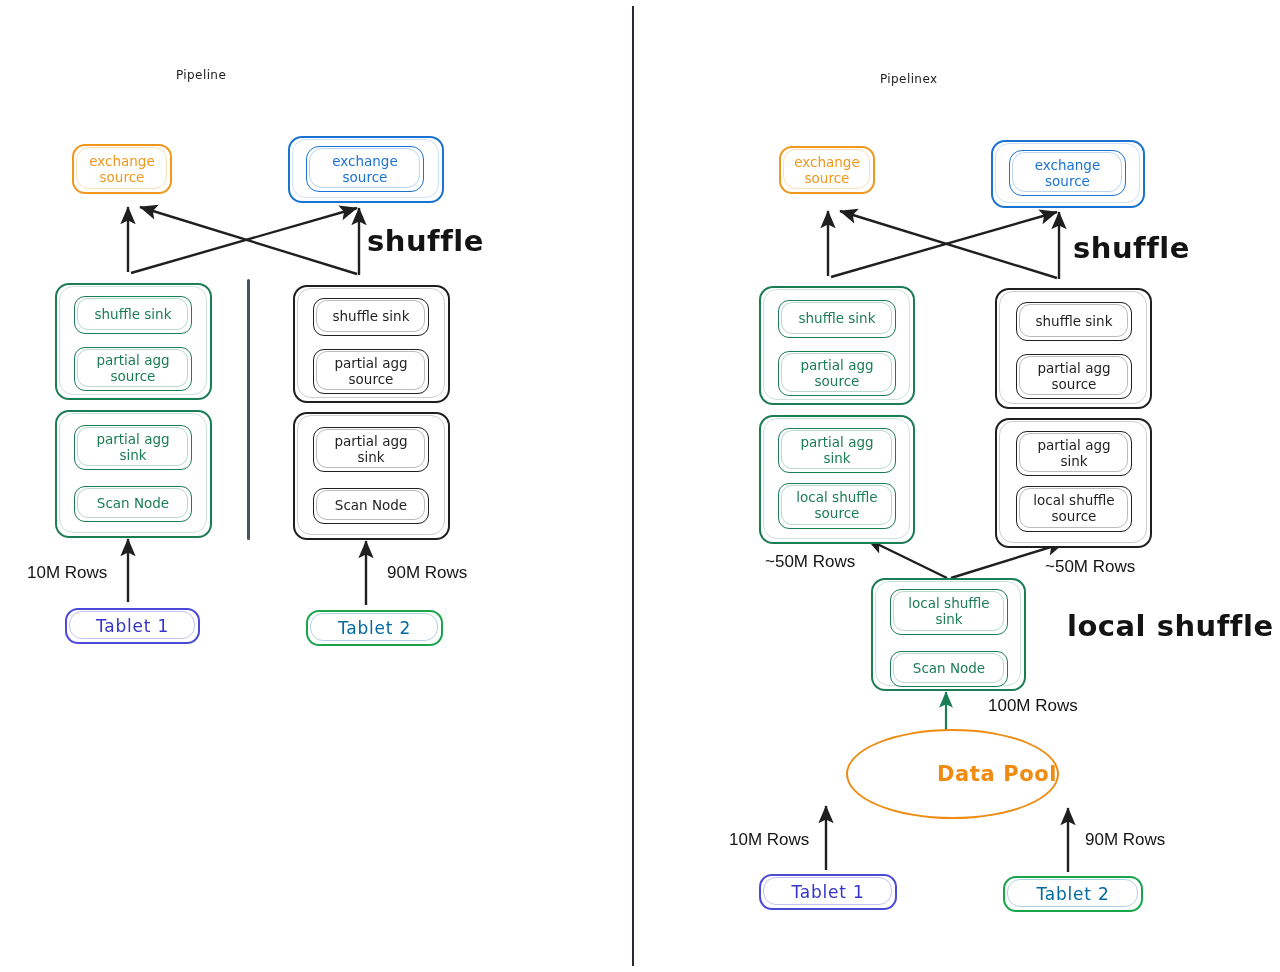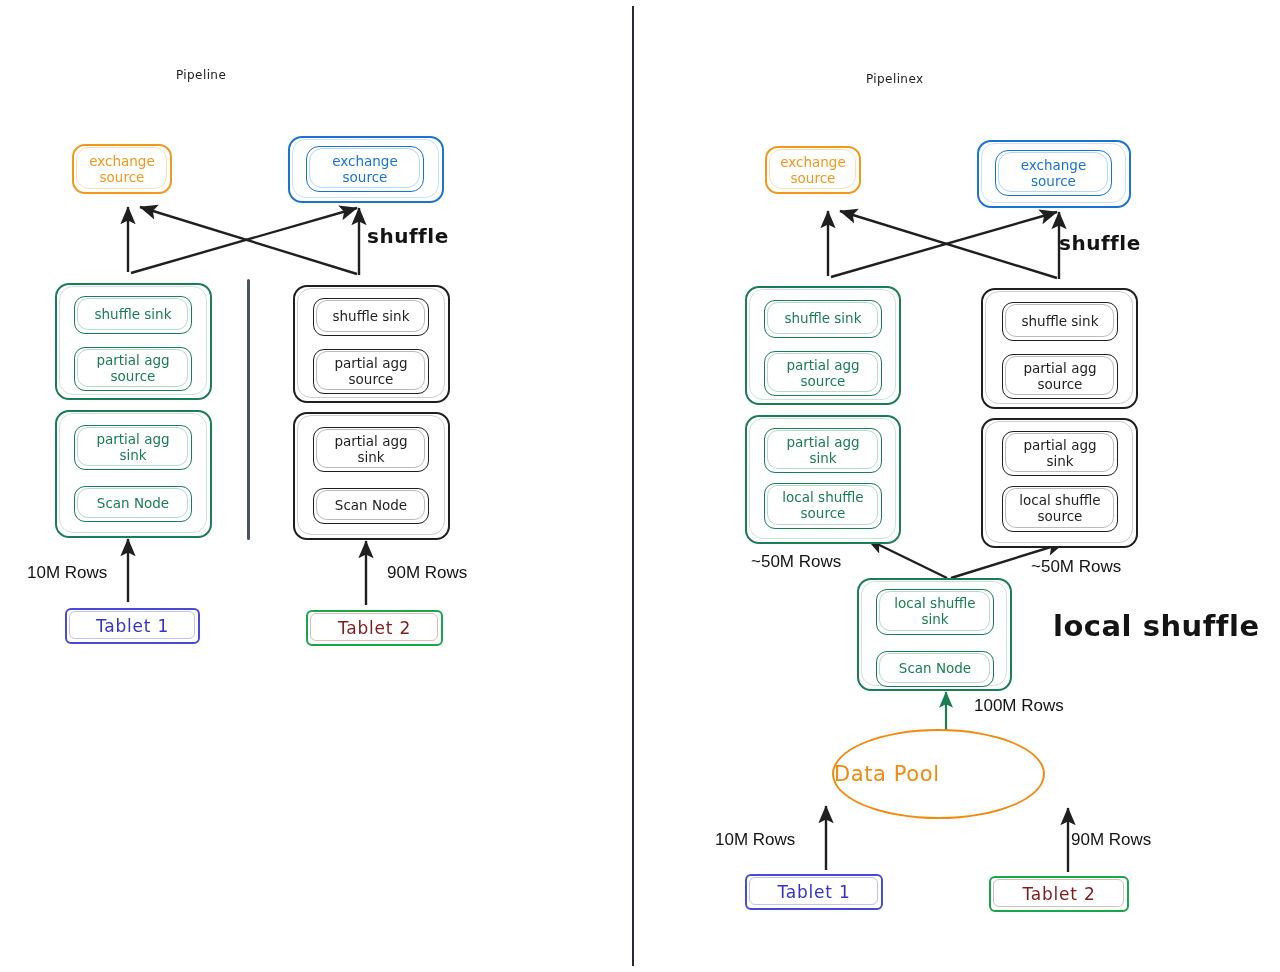--- a/index.html
+++ b/index.html
@@ -17,21 +17,21 @@
 
   
   #canvas {
     position: absolute;
     inset: 0;
     width: 1280px;
     height: 972px;
   }
   .panel { position: absolute; top: 0; height: 972px; }
   #panel-left  { left: 0;    width: 633px; }
-  #panel-right { left: 619px; width: 647px; }
+  #panel-right { left: 633px; width: 647px; }
 
   
   #center-divider {
     position: absolute;
     left: 632px;
     top: 6px;
     width: 2px;
     height: 960px;
     background: #262b33;
   }
@@ -52,21 +52,21 @@
     letter-spacing: 0.4px;
   }
   .diagram-title {
     position: absolute;
     font-size: 12px;
     color: #1c1c1c;
     white-space: nowrap;
   }
   .big-note {
     position: absolute;
-    font-size: 20px;
+    font-size: 29px;
     font-weight: 700;
     color: #141414;
     white-space: nowrap;
     letter-spacing: 0.5px;
   }
   .rows-label {
     position: absolute;
     font-size: 17px;
     color: #141414;
     white-space: nowrap;
@@ -129,45 +129,46 @@
     align-items: center;
     justify-content: center;
     text-align: center;
     line-height: 1.2;
     font-size: 13.5px;
     padding: 16px 6px;
   }
   .leaf-box.orange { border-color: #f0971c; color: #f0971c; }
   .leaf-box.blue   { border-color: #1a73d2; color: #1a73d2; }
   .leaf-box.indigo { border-color: #4a4ad8; color: #3434c9; }
-  .leaf-box.green2 { border-color: #19a54a; color: #7f1d1d; }
+  .leaf-box.green2 { border-color: #19a54a; color: #0369a1; }
   .leaf-box::after {
     content: "";
     position: absolute;
     left: 2px; top: 1px; right: 3px; bottom: 3px;
     border: 1px solid currentColor;
     border-radius: inherit;
     opacity: .30;
     pointer-events: none;
   }
-  .tablet-box { font-size: 17px; letter-spacing: .8px; border-radius: 6px; }
+  .tablet-box { font-size: 17px; letter-spacing: .8px; }
 
   
   .pool-ellipse {
     position: absolute;
     box-sizing: border-box;
     border: 2px solid #ef8b10;
     border-radius: 50%;
     background: #ffffff;
     display: flex;
     align-items: center;
-    justify-content: flex-start;
+    justify-content: flex-end;
     color: #ef8b10;
     font-size: 21px;
     letter-spacing: .6px;
+    font-weight: bold;
   }
 
   svg.edges {
     position: absolute;
     left: 0; top: 0;
     width: 1280px;
     height: 972px;
     pointer-events: none;
     overflow: visible;
   }

